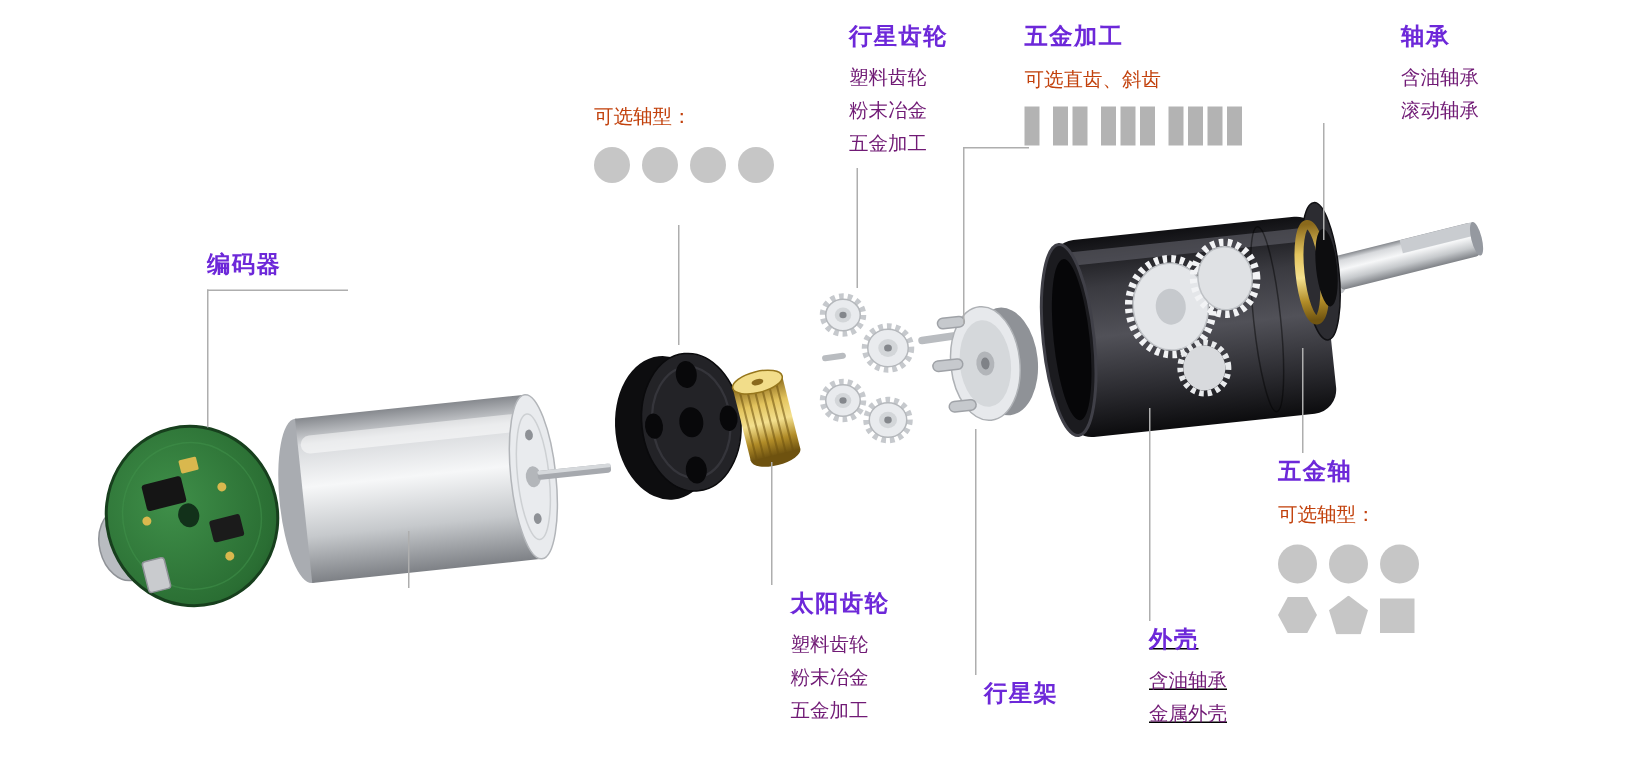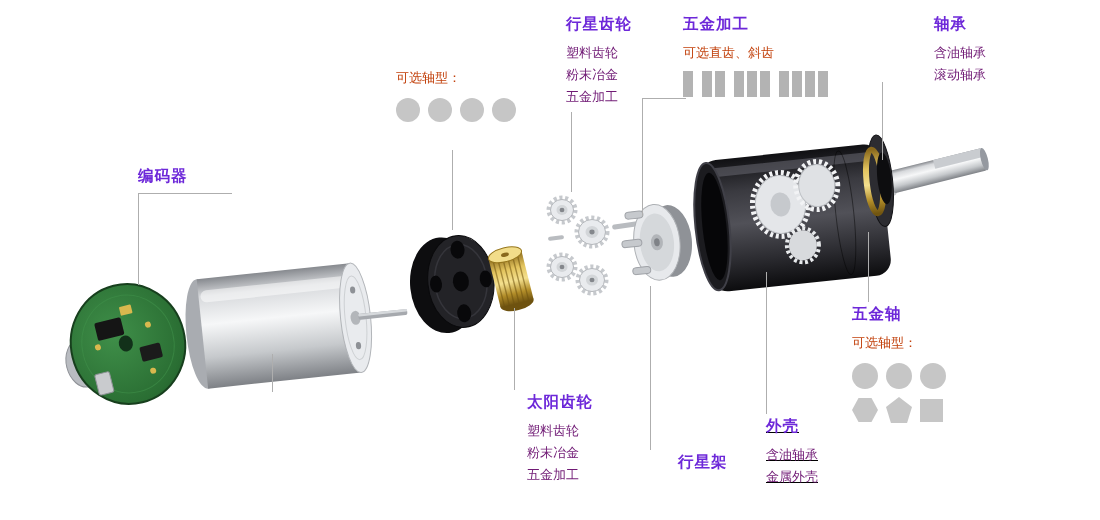--- a/index.html
+++ b/index.html
@@ -254,21 +254,21 @@
   </div>
 
 
   <div class="label" style="left:527px; top:392px;">
     <div class="title">太阳齿轮</div>
     <div class="line first">塑料齿轮</div>
     <div class="line">粉末冶金</div>
     <div class="line">五金加工</div>
   </div>
 
-  <div class="label" style="left:656px; top:452px;margin-left:22px;">
+  <div class="label" style="left:656px; top:452px;">
     <div class="title">行星架</div>
   </div>
 
   <div class="label" style="left:766px; top:416px;text-decoration:underline;">
     <div class="title">外壳</div>
     <div class="line first">含油轴承</div>
     <div class="line">金属外壳</div>
   </div>
 
   <div class="label" style="left:852px; top:304px;">

